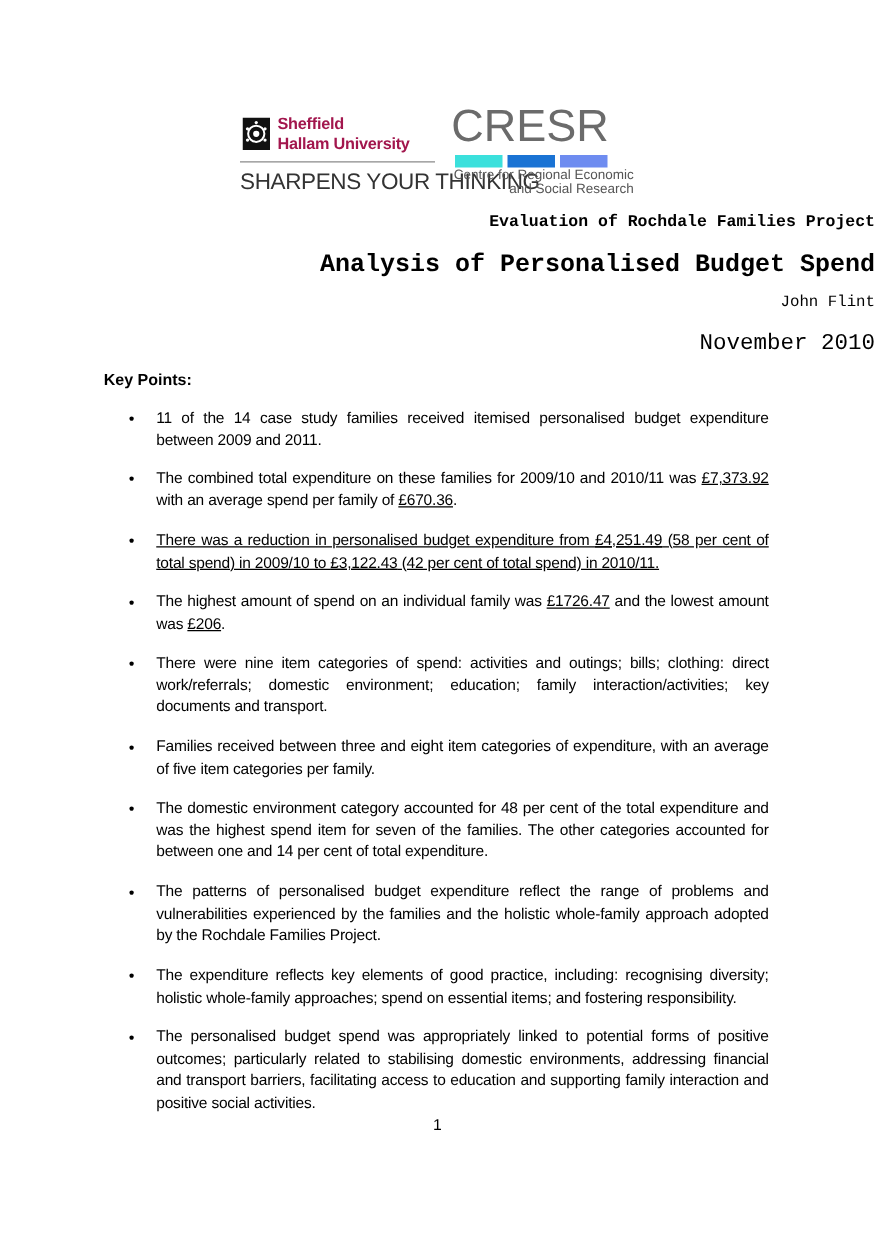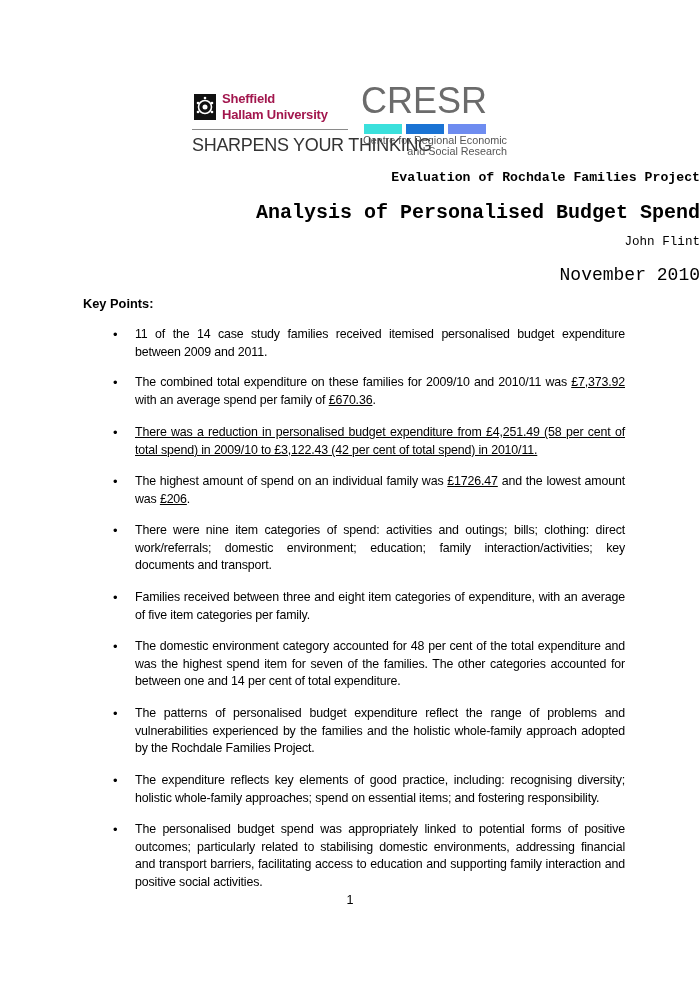--- a/index.html
+++ b/index.html
@@ -34,21 +34,21 @@
     .doc { position: absolute; left: 0; top: 0; width: 700px; }
     .center { position: absolute; left: 0; width: 700px; text-align: right; font-family: Liberation Mono, monospace; }
     .h-project { top: 170px; font-size: 13.2px; font-weight: bold; }
     .h-title { top: 190px; font-size: 20px; font-weight: bold; margin-top: 11px; }
     .author { top: 235px; font-size: 12.6px; }
     .date { top: 265px; font-size: 18px; }
     .keypoints { position: absolute; left: 83px; top: 296px; font-size: 12.8px; font-weight: bold; }
     ul.points { position: absolute; left: 0; top: 0; margin: 0; padding: 0; list-style: none; }
     li.point {
       position: absolute; left: 125px; width: 490px; font-size: 12.4px; line-height: 17.7px;
-      text-align: justify; letter-spacing: -0.15px; margin-left: 10px;
+      text-align: justify; letter-spacing: -0.15px;
     }
     li.point::before {
       content: "\2022"; position: absolute; left: -22px; top: 0; font-size: 13px;
     }
     .u { text-decoration: underline; }
     .pagenum { position: absolute; left: 0; width: 700px; top: 893px; text-align: center; font-size: 12.6px; }
   </style>
 </head>
 <body>
 

